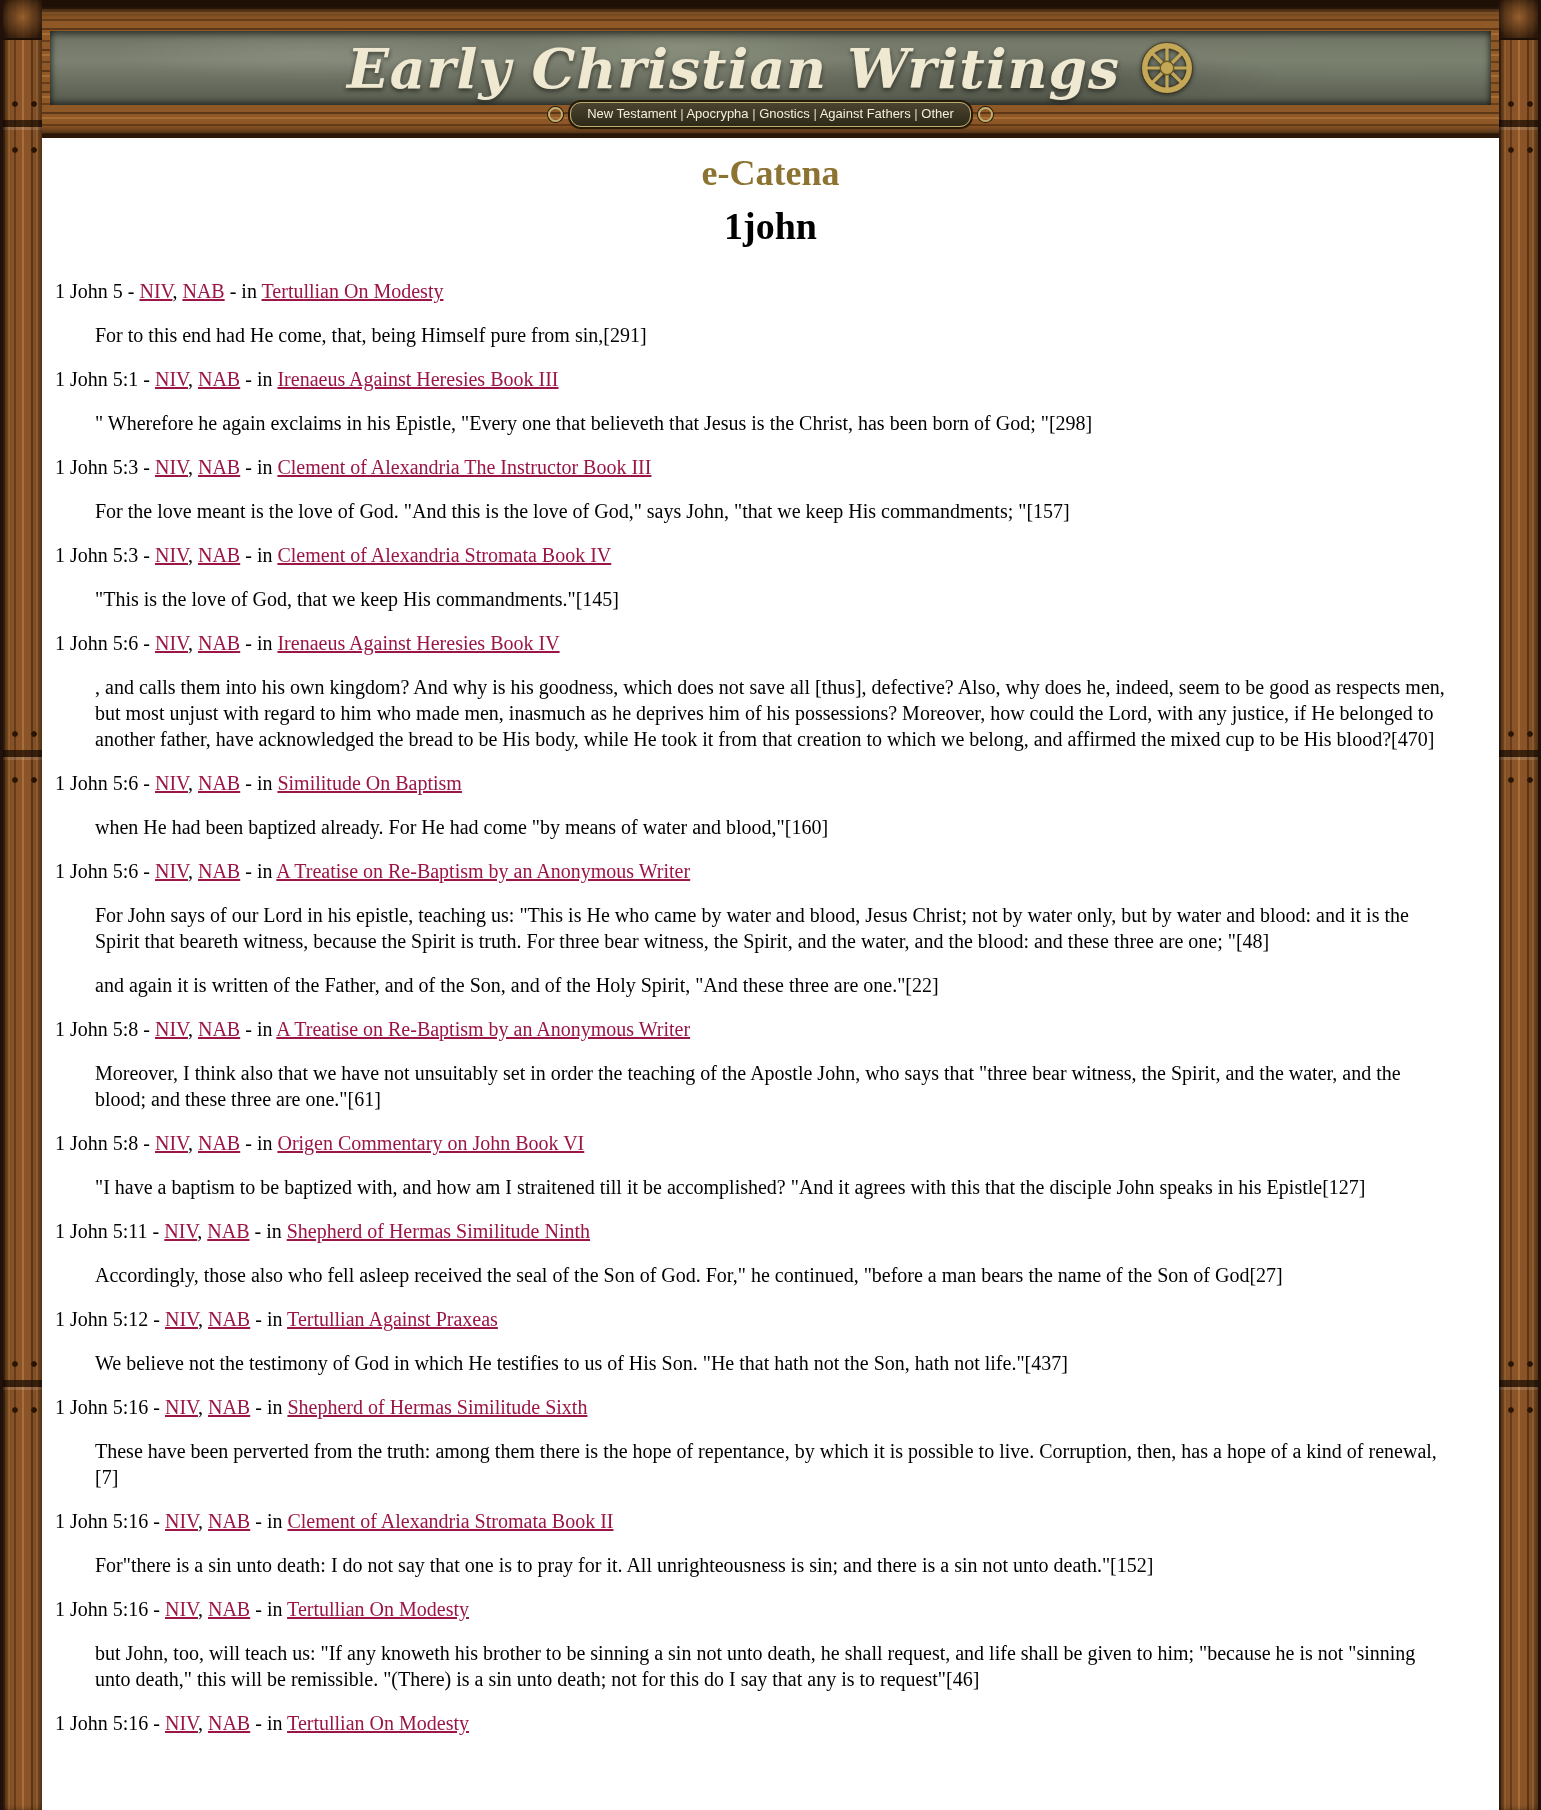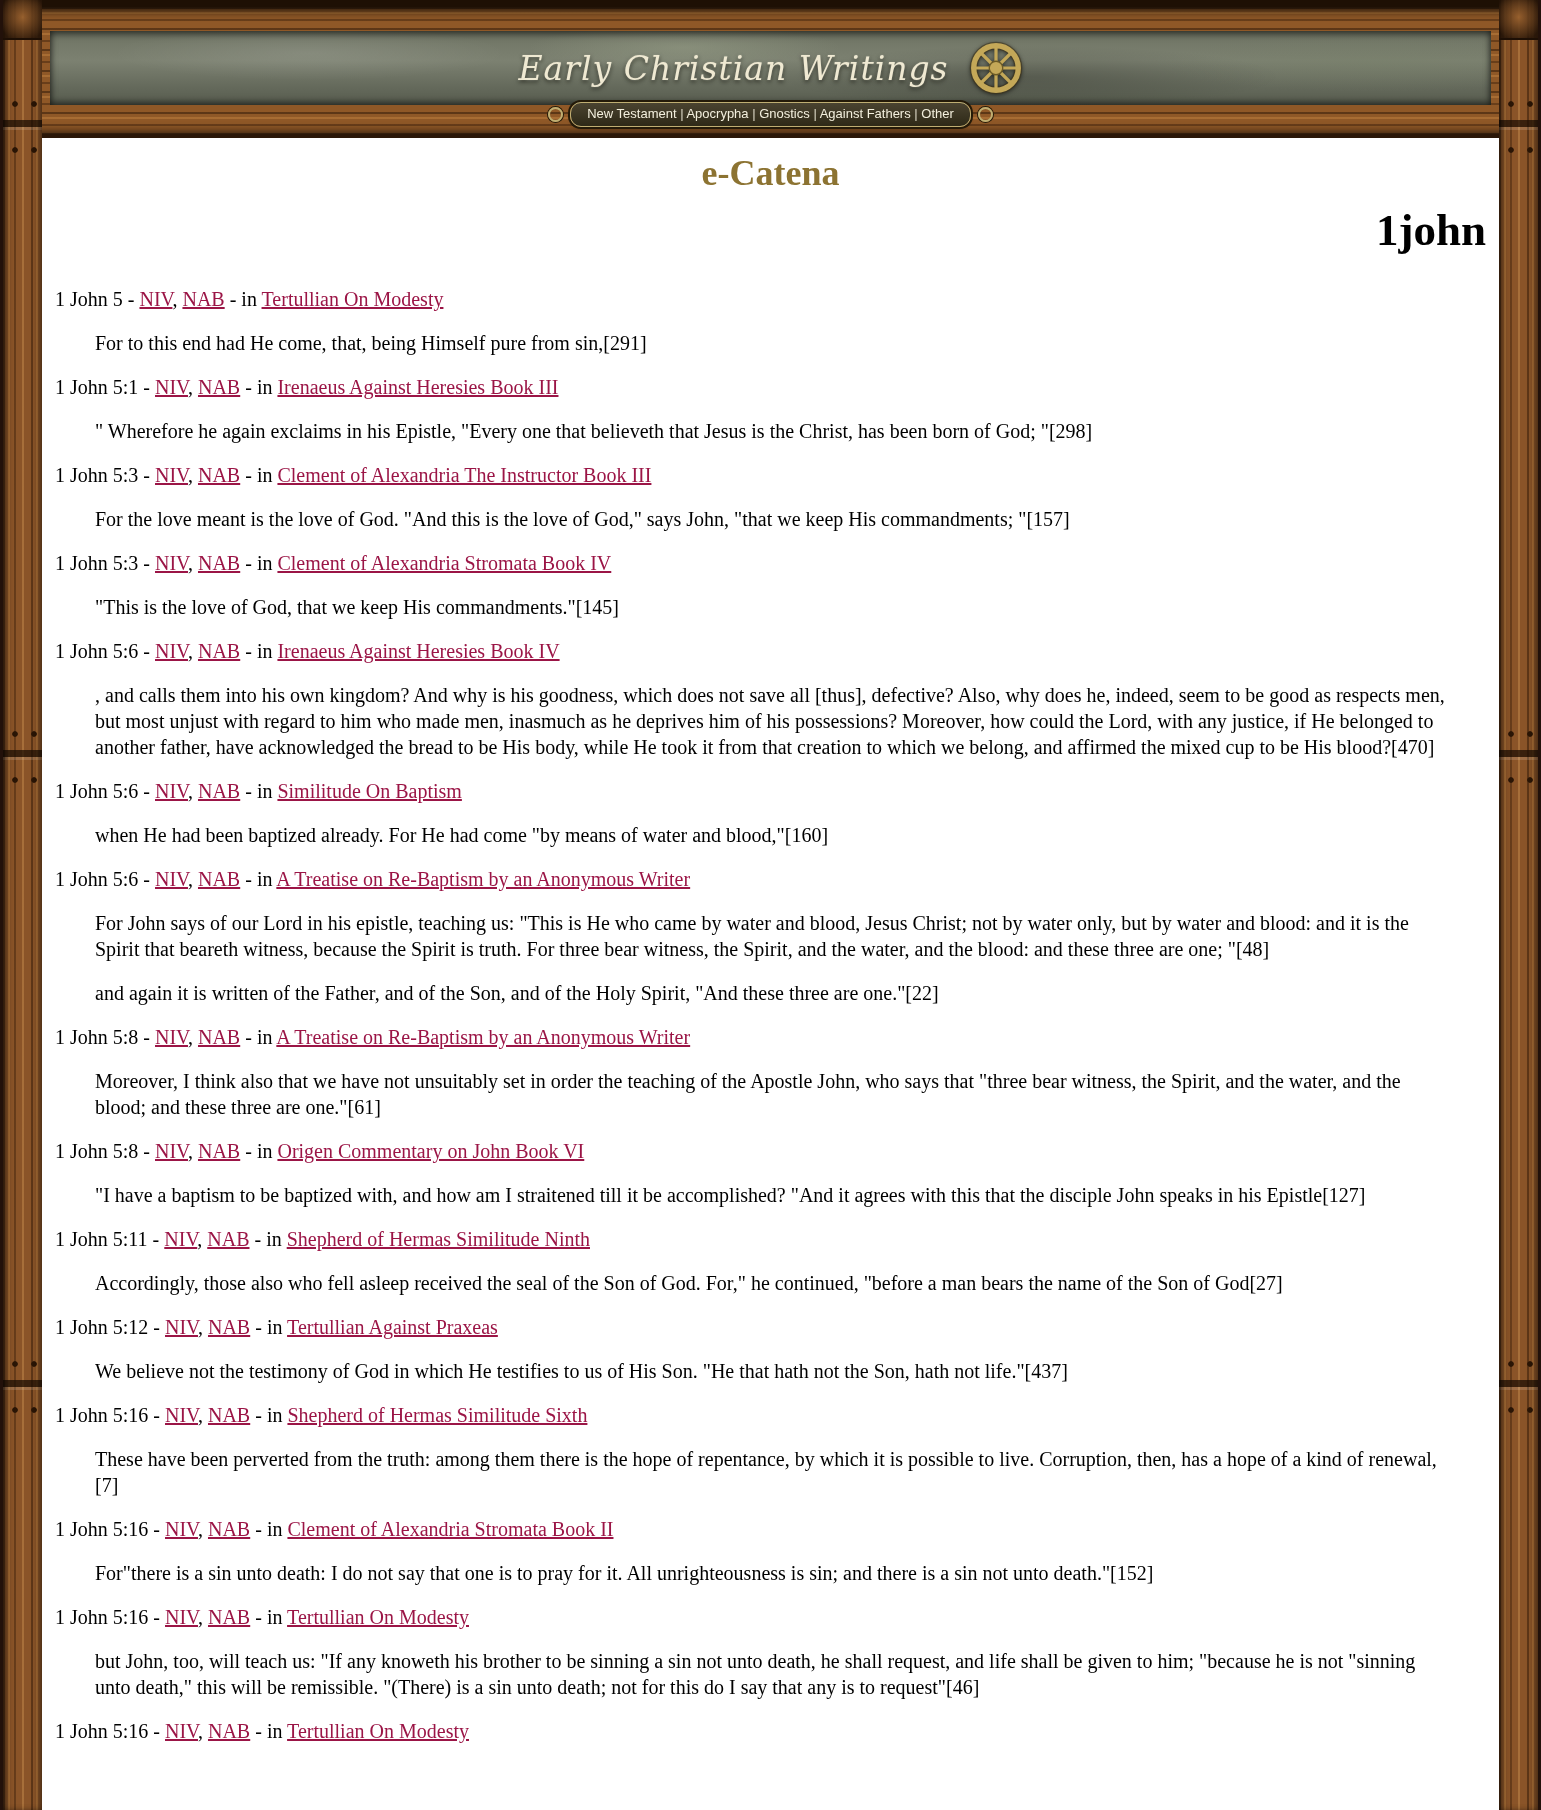--- a/index.html
+++ b/index.html
@@ -42,41 +42,41 @@
     box-shadow:inset 0 10px 10px -6px rgba(0,0,0,.8), inset 0 -8px 10px -6px rgba(0,0,0,.7);}
   .stone{position:absolute;left:50px;right:50px;top:24px;height:74px;
     background:
       radial-gradient(ellipse 320px 44px at 18% 30%, rgba(255,255,255,.10), rgba(0,0,0,0) 62%),
       radial-gradient(ellipse 420px 52px at 68% 62%, rgba(0,0,0,.20), rgba(0,0,0,0) 60%),
       radial-gradient(ellipse 260px 38px at 44% 22%, rgba(182,192,162,.28), rgba(0,0,0,0) 60%),
       radial-gradient(ellipse 360px 48px at 92% 42%, rgba(118,128,102,.35), rgba(0,0,0,0) 62%),
       linear-gradient(180deg,#6e7363,#7c8171 40%,#63685a 78%,#595e50);
     box-shadow:inset 0 3px 7px rgba(0,0,0,.55), inset 0 -3px 7px rgba(0,0,0,.5);}
   .logo-row{display:flex;align-items:center;justify-content:center;gap:20px;height:100%;}
-  .logo-text{font-family:"DejaVu Serif",serif;font-style:italic;font-size:33px;line-height:1;
+  .logo-text{font-family:"DejaVu Serif",serif;font-style:italic;font-size:55px;line-height:1;
     color:#efe9d2;letter-spacing:1px;white-space:nowrap;
-    text-shadow:0 2px 4px rgba(15,15,8,.7), 0 0 2px rgba(255,255,240,.35);}
+    text-shadow:0 2px 4px rgba(15,15,8,.7), 0 0 2px rgba(255,255,240,.35);font-weight:bold;}
   .wheel{filter:drop-shadow(0 1px 2px rgba(0,0,0,.6));}
 
   .navpill-wrap{position:absolute;left:0;right:0;top:95px;display:flex;align-items:center;
     justify-content:center;z-index:3;}
   .ring{width:11px;height:11px;border:2px solid #bfae72;border-radius:50%;
     box-shadow:0 0 0 1px #241a08;margin:0 7px;}
   .navpill{background:linear-gradient(180deg,#4a4330,#2e2917);border:1px solid #bfae72;
     box-shadow:0 0 0 2px #241a08, 0 1px 3px rgba(0,0,0,.5);border-radius:11px;
     padding:3px 16px 4px;font-family:"Liberation Sans",sans-serif;font-size:13px;
     color:#f3efdd;white-space:nowrap;line-height:1.2;}
   .nav-link{cursor:pointer;}
   .nav-sep{opacity:.85;}
 
   
   main.content{position:relative;margin:0 42px;background:#fff;padding:0 13px 30px;
     box-sizing:border-box;min-height:1672px;z-index:1;}
   h1{font-size:36px;font-weight:bold;color:#8C7332;text-align:center;margin:14px 0 0;}
-  h2{font-size:45px;font-weight:bold;color:#000;text-align:right;margin:10px 0 30px;}
+  h2{font-size:38px;font-weight:bold;color:#000;text-align:center;margin:10px 0 30px;}
   .entry-head{font-size:20px;line-height:26px;margin:18px 0;color:#000;}
   blockquote{font-size:20px;line-height:26px;margin:18px 40px;color:#000;}
   a.lnk{color:#9B1546;text-decoration:underline;cursor:pointer;margin-top:20px;}
 </style>
 </head>
 <body>
 
 <div class="page">
 
   <header>

